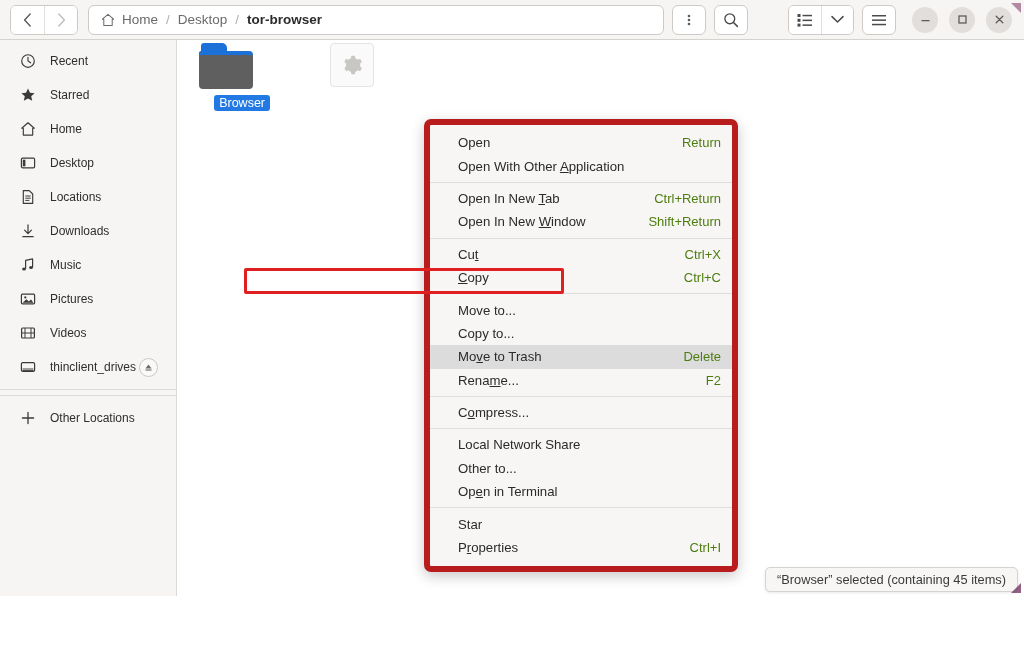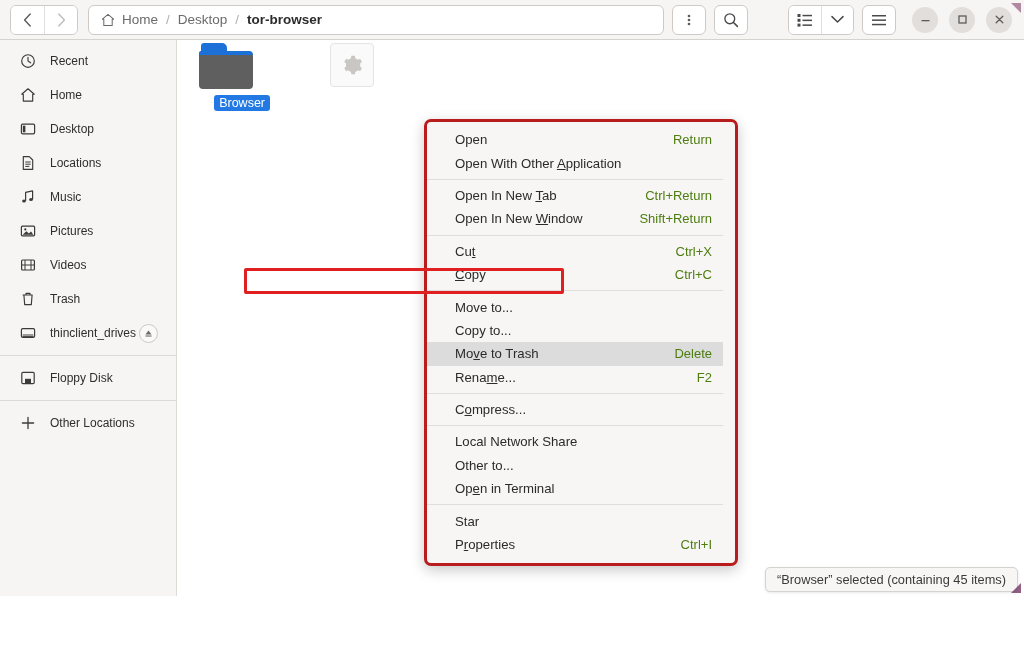--- a/index.html
+++ b/index.html
@@ -125,24 +125,24 @@
 
   
   .gearfile { width: 44px; height: 44px; margin: 0 auto 6px auto;
     background:#fafafa; border:1px solid #e6e4e1; border-radius:4px;
     display:flex; align-items:center; justify-content:center; }
 
   
   .ctxmenu {
     position: absolute; left: 246px; top: 79px; width: 314px;
     background: #f7f6f5;
-    border: 3px solid #b91c1c;
+    border: 6px solid #b91c1c;
     border-radius: 7px;
     box-shadow: 0 4px 14px rgba(0,0,0,0.22);
-    padding: 6px 12px 7px 0;
+    padding: 6px 0 7px 0;
     z-index: 30;
   }
   .mi {
     display: flex; align-items: center;
     height: 23.4px; padding: 0 11px 0 28px;
     font-size: 13.2px; color: #2b2b2b; cursor: pointer;
     position: relative;
   }
   .mi .accel { margin-left: auto; color: #4d7c0f; font-size: 13px; padding-left: 18px;}
   .mi.highlight { background: #dcdcdc; }
@@ -276,20 +276,28 @@
     <div class="sb-item">
       <span class="sb-icon">
         <svg width="16" height="16" viewBox="0 0 16 16">
             <circle cx="8" cy="8" r="6.3" fill="none" stroke="#3a3a3a" stroke-width="1.15"></circle>
             <path d="M8 4.3V8l2.6 1.8" fill="none" stroke="#3a3a3a" stroke-width="1.15" stroke-linecap="round"></path>
           </svg>
       </span>
       <span class="sb-label">Recent</span>
     </div>
 
+    <div class="sb-item">
+      <span class="sb-icon">
+        <svg width="16" height="16" viewBox="0 0 16 16">
+            <path d="M8 1.4l2 4.3 4.6.5-3.4 3.1 1 4.5L8 11.6l-4.2 2.2 1-4.5L1.4 6.2l4.6-.5z" fill="#3a3a3a"></path>
+          </svg>
+      </span>
+      <span class="sb-label">Starred</span>
+    </div>
 
     <div class="sb-item">
       <span class="sb-icon">
         <svg width="16" height="16" viewBox="0 0 16 16">
             <path d="M8 1.8 1.7 7.2h1.6v6.9h9.4V7.2h1.6L8 1.8z" fill="none" stroke="#3a3a3a" stroke-width="1.15" stroke-linejoin="round"></path>
           </svg>
       </span>
       <span class="sb-label">Home</span>
     </div>
 
@@ -306,20 +314,29 @@
     <div class="sb-item">
       <span class="sb-icon">
         <svg width="16" height="16" viewBox="0 0 16 16">
             <path d="M3.3 1.6h6l3.4 3.4v9.4H3.3z" fill="none" stroke="#3a3a3a" stroke-width="1.15" stroke-linejoin="round"></path>
             <path d="M5.3 7h5.4M5.3 9.2h5.4M5.3 11.4h4" stroke="#3a3a3a" stroke-width="1"></path>
           </svg>
       </span>
       <span class="sb-label">Locations</span>
     </div>
 
+    <div class="sb-item">
+      <span class="sb-icon">
+        <svg width="16" height="16" viewBox="0 0 16 16">
+            <path d="M8 1.8v8.4M4.6 7.2 8 10.6l3.4-3.4" fill="none" stroke="#3a3a3a" stroke-width="1.2" stroke-linecap="round" stroke-linejoin="round"></path>
+            <path d="M2.8 13.7h10.4" stroke="#3a3a3a" stroke-width="1.2" stroke-linecap="round"></path>
+          </svg>
+      </span>
+      <span class="sb-label">Downloads</span>
+    </div>
 
     <div class="sb-item">
       <span class="sb-icon">
         <svg width="16" height="16" viewBox="0 0 16 16">
             <path d="M5.6 11.8V3.4l7-1.5v8.4" fill="none" stroke="#3a3a3a" stroke-width="1.2" stroke-linejoin="round"></path>
             <ellipse cx="4" cy="12" rx="1.9" ry="1.5" fill="#3a3a3a"></ellipse>
             <ellipse cx="11" cy="10.5" rx="1.9" ry="1.5" fill="#3a3a3a"></ellipse>
           </svg>
       </span>
       <span class="sb-label">Music</span>
@@ -339,56 +356,39 @@
     <div class="sb-item">
       <span class="sb-icon">
         <svg width="16" height="16" viewBox="0 0 16 16">
             <rect x="1.6" y="3" width="12.8" height="10" rx="1" fill="none" stroke="#3a3a3a" stroke-width="1.2"></rect>
             <path d="M5 3v10M11 3v10M1.6 8h12.8" stroke="#3a3a3a" stroke-width="1"></path>
           </svg>
       </span>
       <span class="sb-label">Videos</span>
     </div>
 
-    <div class="sb-item">
-      <span class="sb-icon">
-        <svg width="16" height="16" viewBox="0 0 16 16">
-            <path d="M2.6 4h10M6 4V2.4h4V4M3.9 4l.8 9.6h6.6L12.1 4" fill="none" stroke="#3a3a3a" stroke-width="1.15" stroke-linejoin="round"></path>
-          </svg>
-      </span>
-      <span class="sb-label">Trash</span>
-    </div>
 
     <div class="sb-item">
       <span class="sb-icon">
         <svg width="16" height="16" viewBox="0 0 16 16">
             <rect x="1.4" y="3.6" width="13.2" height="8.8" rx="1.4" fill="none" stroke="#3a3a3a" stroke-width="1.2"></rect>
             <path d="M2.6 10h10.8M2.6 11.6h10.8" stroke="#3a3a3a" stroke-width="0.95"></path>
           </svg>
       </span>
       <span class="sb-label">thinclient_drives</span>
       <span class="sb-eject">
         <svg width="9" height="9" viewBox="0 0 10 10">
             <path d="M5 1.6 8.4 6H1.6z" fill="#6a6a6a"></path>
             <rect x="1.6" y="7.2" width="6.8" height="1.2" fill="#6a6a6a"></rect>
           </svg>
       </span>
     </div>
 
     <div class="sb-sep"></div>
 
-    <div class="sb-item">
-      <span class="sb-icon">
-        <svg width="16" height="16" viewBox="0 0 16 16">
-            <rect x="1.8" y="2.4" width="12.4" height="11.2" rx="1.2" fill="none" stroke="#3a3a3a" stroke-width="1.2"></rect>
-            <rect x="5" y="8.8" width="6" height="4.8" fill="#3a3a3a"></rect>
-          </svg>
-      </span>
-      <span class="sb-label">Floppy Disk</span>
-    </div>
 
     <div class="sb-sep"></div>
 
     <div class="sb-item">
       <span class="sb-icon">
         <svg width="16" height="16" viewBox="0 0 16 16">
             <path d="M8 2.4v11.2M2.4 8h11.2" stroke="#3a3a3a" stroke-width="1.3" stroke-linecap="round"></path>
           </svg>
       </span>
       <span class="sb-label">Other Locations</span>

